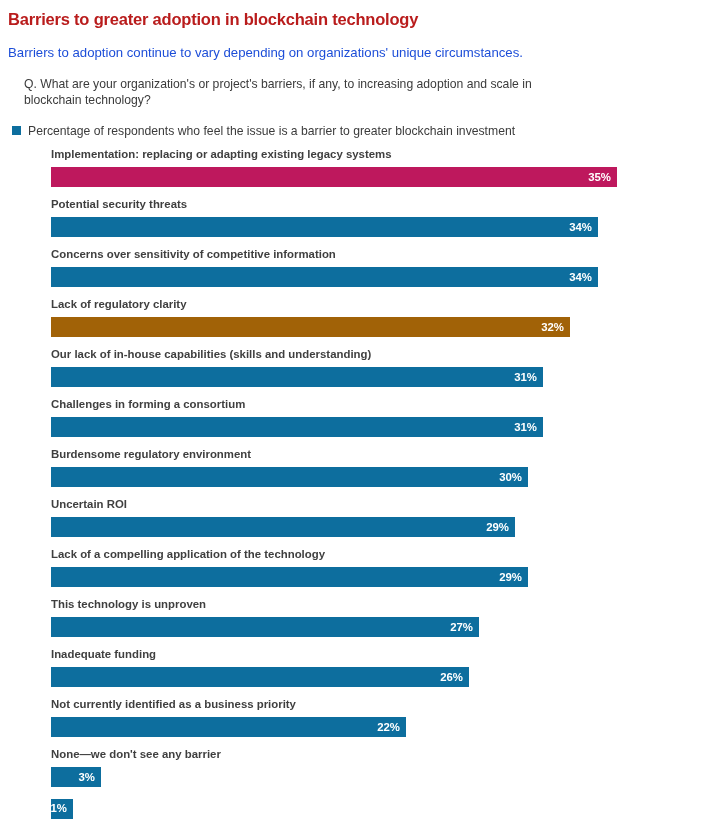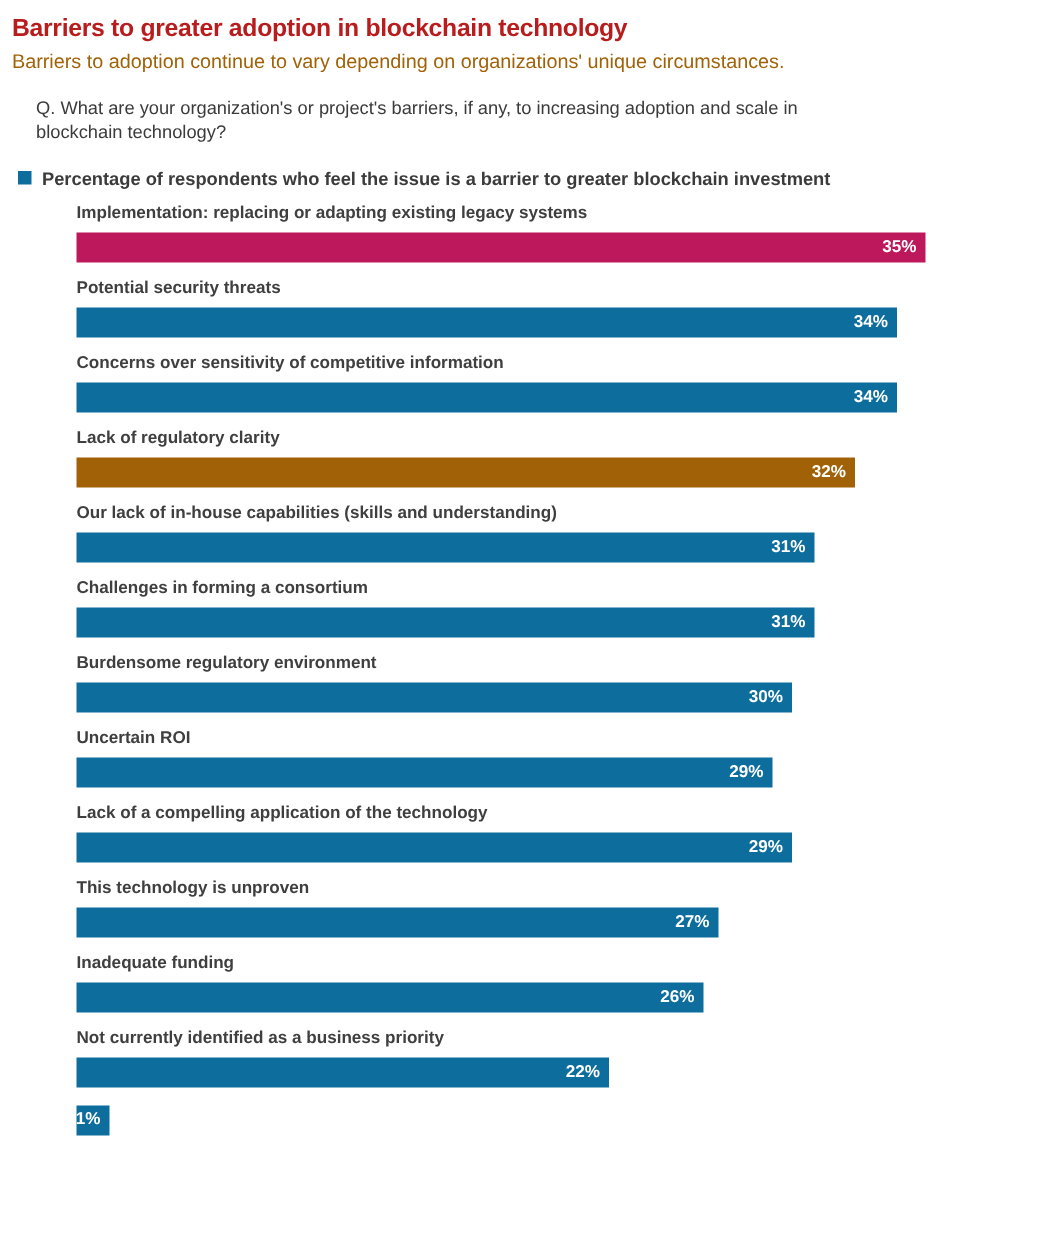--- a/index.html
+++ b/index.html
@@ -30,41 +30,40 @@
     font-size: 16.5px;
     font-weight: bold;
     color: #b91c1c;
     letter-spacing: -0.2px;
     line-height: 1.15;
     margin: 4px 0 4px 0;
   }
   .chart-subtitle {
     font-size: 13.2px;
     font-weight: normal;
-    color: #a16207;
+    color: #1d4ed8;
     line-height: 1.25;
-    margin: 4px 0 3px 0;
+    margin: 16px 0 3px 0;
   }
   .chart-question {
     font-size: 12.2px;
     font-weight: normal;
     color: #3b3b3b;
     line-height: 1.28;
     margin: 16px;
     max-width: 560px;
   }
 
   
   .legend {
     display: flex;
     align-items: center;
     margin-top: 0;
     margin-bottom: 4px;
     padding-left: 4px;
-    font-weight: bold;
   }
   .legend-swatch {
     width: 9px;
     height: 9px;
     background: #0d6e9e;
     display: inline-block;
     margin-right: 7px;
     flex: none;
   }
   .legend-label {
@@ -222,20 +221,28 @@
       </div>
       <div class="bar-row">
         <div class="bar-label">Not currently identified as a business priority</div>
         <div class="bar-track">
           <div class="bar-fill" style="width: 355px; background: rgb(13, 110, 158); justify-content: flex-end;">
             <span class="bar-value">22%</span>
           </div>
         </div>
       </div>
       <div class="bar-row">
+        <div class="bar-label">None—we don't see any barrier</div>
+        <div class="bar-track">
+          <div class="bar-fill" style="width: 50px; background: rgb(13, 110, 158);">
+            <span class="bar-value">3%</span>
+          </div>
+        </div>
+      </div>
+      <div class="bar-row">
         <div class="bar-track">
           <div class="bar-fill" style="width: 22px; background: rgb(13, 110, 158);">
             <span class="bar-value">1%</span>
           </div>
         </div>
       </div>
     </div>
 
 </div>
 

